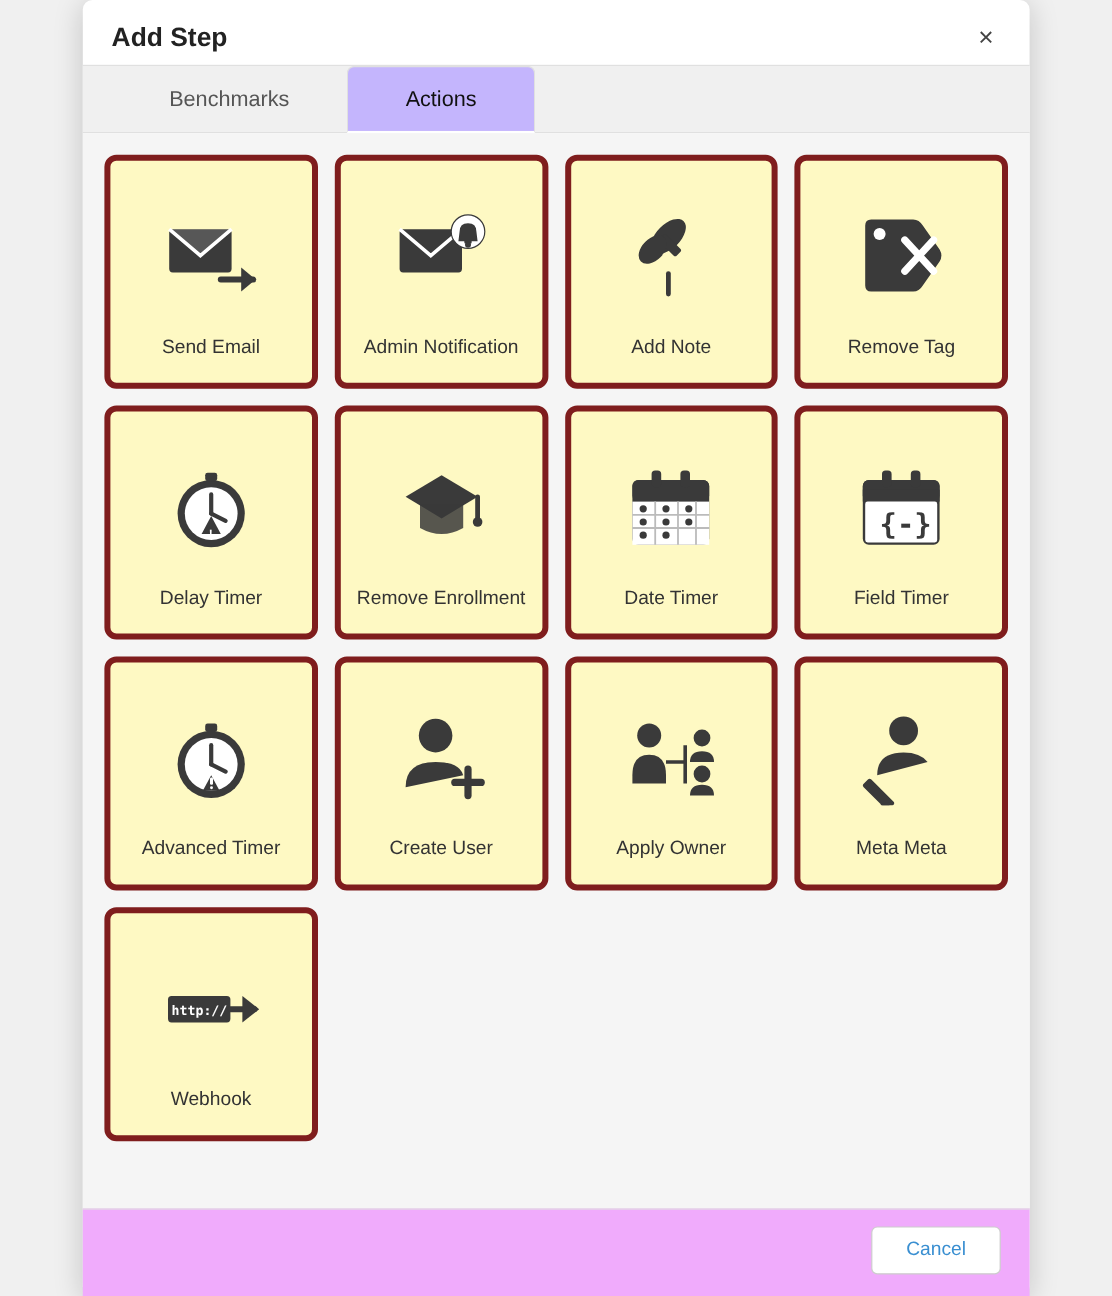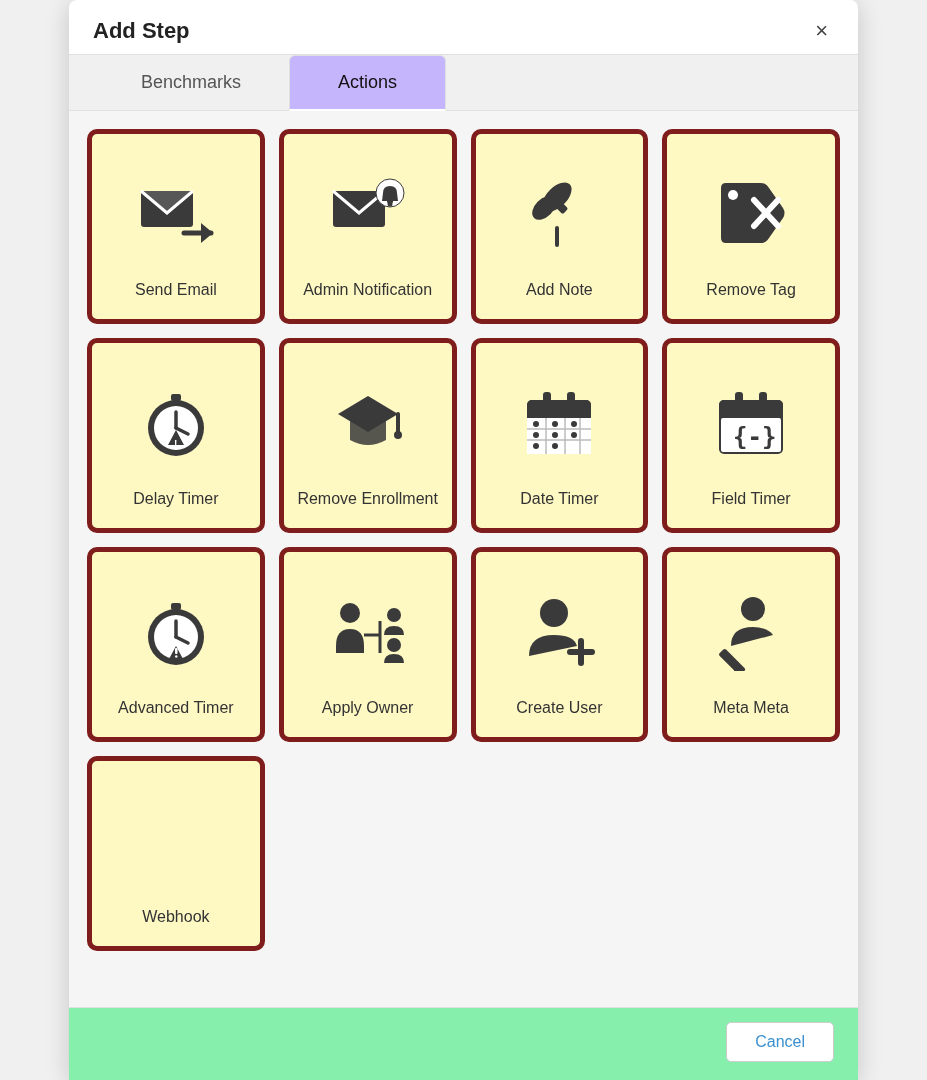--- a/index.html
+++ b/index.html
@@ -109,21 +109,21 @@
       font-size: 16px;
       color: #333;
       text-align: center;
       font-weight: 400;
       line-height: 1.3;
     }
     .modal-footer {
       display: flex;
       justify-content: flex-end;
       padding: 14px 24px 18px 24px;
-      background: #86efac;
+      background: #f0abfc;
       border-top: 1px solid #e0e0e0;
       margin-top: auto;
     }
     .cancel-btn {
       padding: 10px 28px;
       border: 1.5px solid #ccc;
       border-radius: 5px;
       background: #fff;
       color: #3a8fd1;
       font-size: 16px;
@@ -299,65 +299,75 @@
             <circle cx="40.25" cy="65.5" r="1.2" fill="#fff"></circle>
           </svg>
         </div>
         <span class="card-label">Advanced Timer</span>
       </div>
 
       <div class="card">
         <div class="card-icon">
           <svg viewBox="0 0 80 80" xmlns="http://www.w3.org/2000/svg">
 
+            <circle cx="35" cy="22" r="14" fill="#3a3a3a"></circle>
+            <path d="M10,65 Q10,44 35,44 Q55,44 58,55" fill="#3a3a3a"></path>
+
+            <line x1="62" y1="50" x2="62" y2="72" stroke="#3a3a3a" stroke-width="6" stroke-linecap="round"></line>
+            <line x1="51" y1="61" x2="73" y2="61" stroke="#3a3a3a" stroke-width="6" stroke-linecap="round"></line>
+          </svg>
+        </div>
+        <span class="card-label">Create User</span>
+      </div>
+
+      <div class="card">
+        <div class="card-icon">
+          <svg viewBox="0 0 80 80" xmlns="http://www.w3.org/2000/svg">
+
             <circle cx="22" cy="22" r="10" fill="#3a3a3a"></circle>
             <path d="M8,55 Q8,38 22,38 Q36,38 36,55 L36,62 L8,62 Z" fill="#3a3a3a"></path>
 
             <line x1="36" y1="44" x2="52" y2="44" stroke="#3a3a3a" stroke-width="3"></line>
             <line x1="52" y1="30" x2="52" y2="62" stroke="#3a3a3a" stroke-width="3"></line>
 
             <circle cx="66" cy="24" r="7" fill="#3a3a3a"></circle>
             <path d="M56,44 Q56,35 66,35 Q76,35 76,44" fill="#3a3a3a"></path>
 
             <circle cx="66" cy="54" r="7" fill="#3a3a3a"></circle>
             <path d="M56,72 Q56,63 66,63 Q76,63 76,72" fill="#3a3a3a"></path>
           </svg>
         </div>
         <span class="card-label">Apply Owner</span>
       </div>
 
       <div class="card">
         <div class="card-icon">
           <svg viewBox="0 0 80 80" xmlns="http://www.w3.org/2000/svg">
 
-            <circle cx="35" cy="22" r="14" fill="#3a3a3a"></circle>
-            <path d="M10,65 Q10,44 35,44 Q55,44 58,55" fill="#3a3a3a"></path>
-
-            <line x1="62" y1="50" x2="62" y2="72" stroke="#3a3a3a" stroke-width="6" stroke-linecap="round"></line>
-            <line x1="51" y1="61" x2="73" y2="61" stroke="#3a3a3a" stroke-width="6" stroke-linecap="round"></line>
-          </svg>
-        </div>
-        <span class="card-label">Create User</span>
-      </div>
-
-      <div class="card">
-        <div class="card-icon">
-          <svg viewBox="0 0 80 80" xmlns="http://www.w3.org/2000/svg">
-
             <circle cx="42" cy="18" r="12" fill="#3a3a3a"></circle>
             <path d="M20,55 Q20,36 42,36 Q56,36 62,44" fill="#3a3a3a"></path>
 
             <rect x="10" y="50" width="9" height="30" rx="2" fill="#3a3a3a" transform="rotate(-45 25 60)"></rect>
             <polygon points="10,72 7,80 18,77" fill="#3a3a3a" transform="rotate(-45 25 60)"></polygon>
           </svg>
         </div>
         <span class="card-label">Meta Meta</span>
       </div>
 
       <div class="card">
+        <div class="card-icon">
+          <svg viewBox="0 0 80 80" xmlns="http://www.w3.org/2000/svg">
+
+            <rect x="4" y="30" width="52" height="22" rx="3" fill="#3a3a3a"></rect>
+            <text x="7" y="46" font-size="11" fill="#fff" font-weight="bold" font-family="monospace">http://</text>
+
+            <line x1="56" y1="41" x2="76" y2="41" stroke="#3a3a3a" stroke-width="5" stroke-linecap="round"></line>
+            <polygon points="66,30 80,41 66,52" fill="#3a3a3a"></polygon>
+          </svg>
+        </div>
         <span class="card-label">Webhook</span>
       </div>
 
     </div>
   </div>
   <div class="modal-footer">
     <button class="cancel-btn">Cancel</button>
   </div>
 </div>
 

